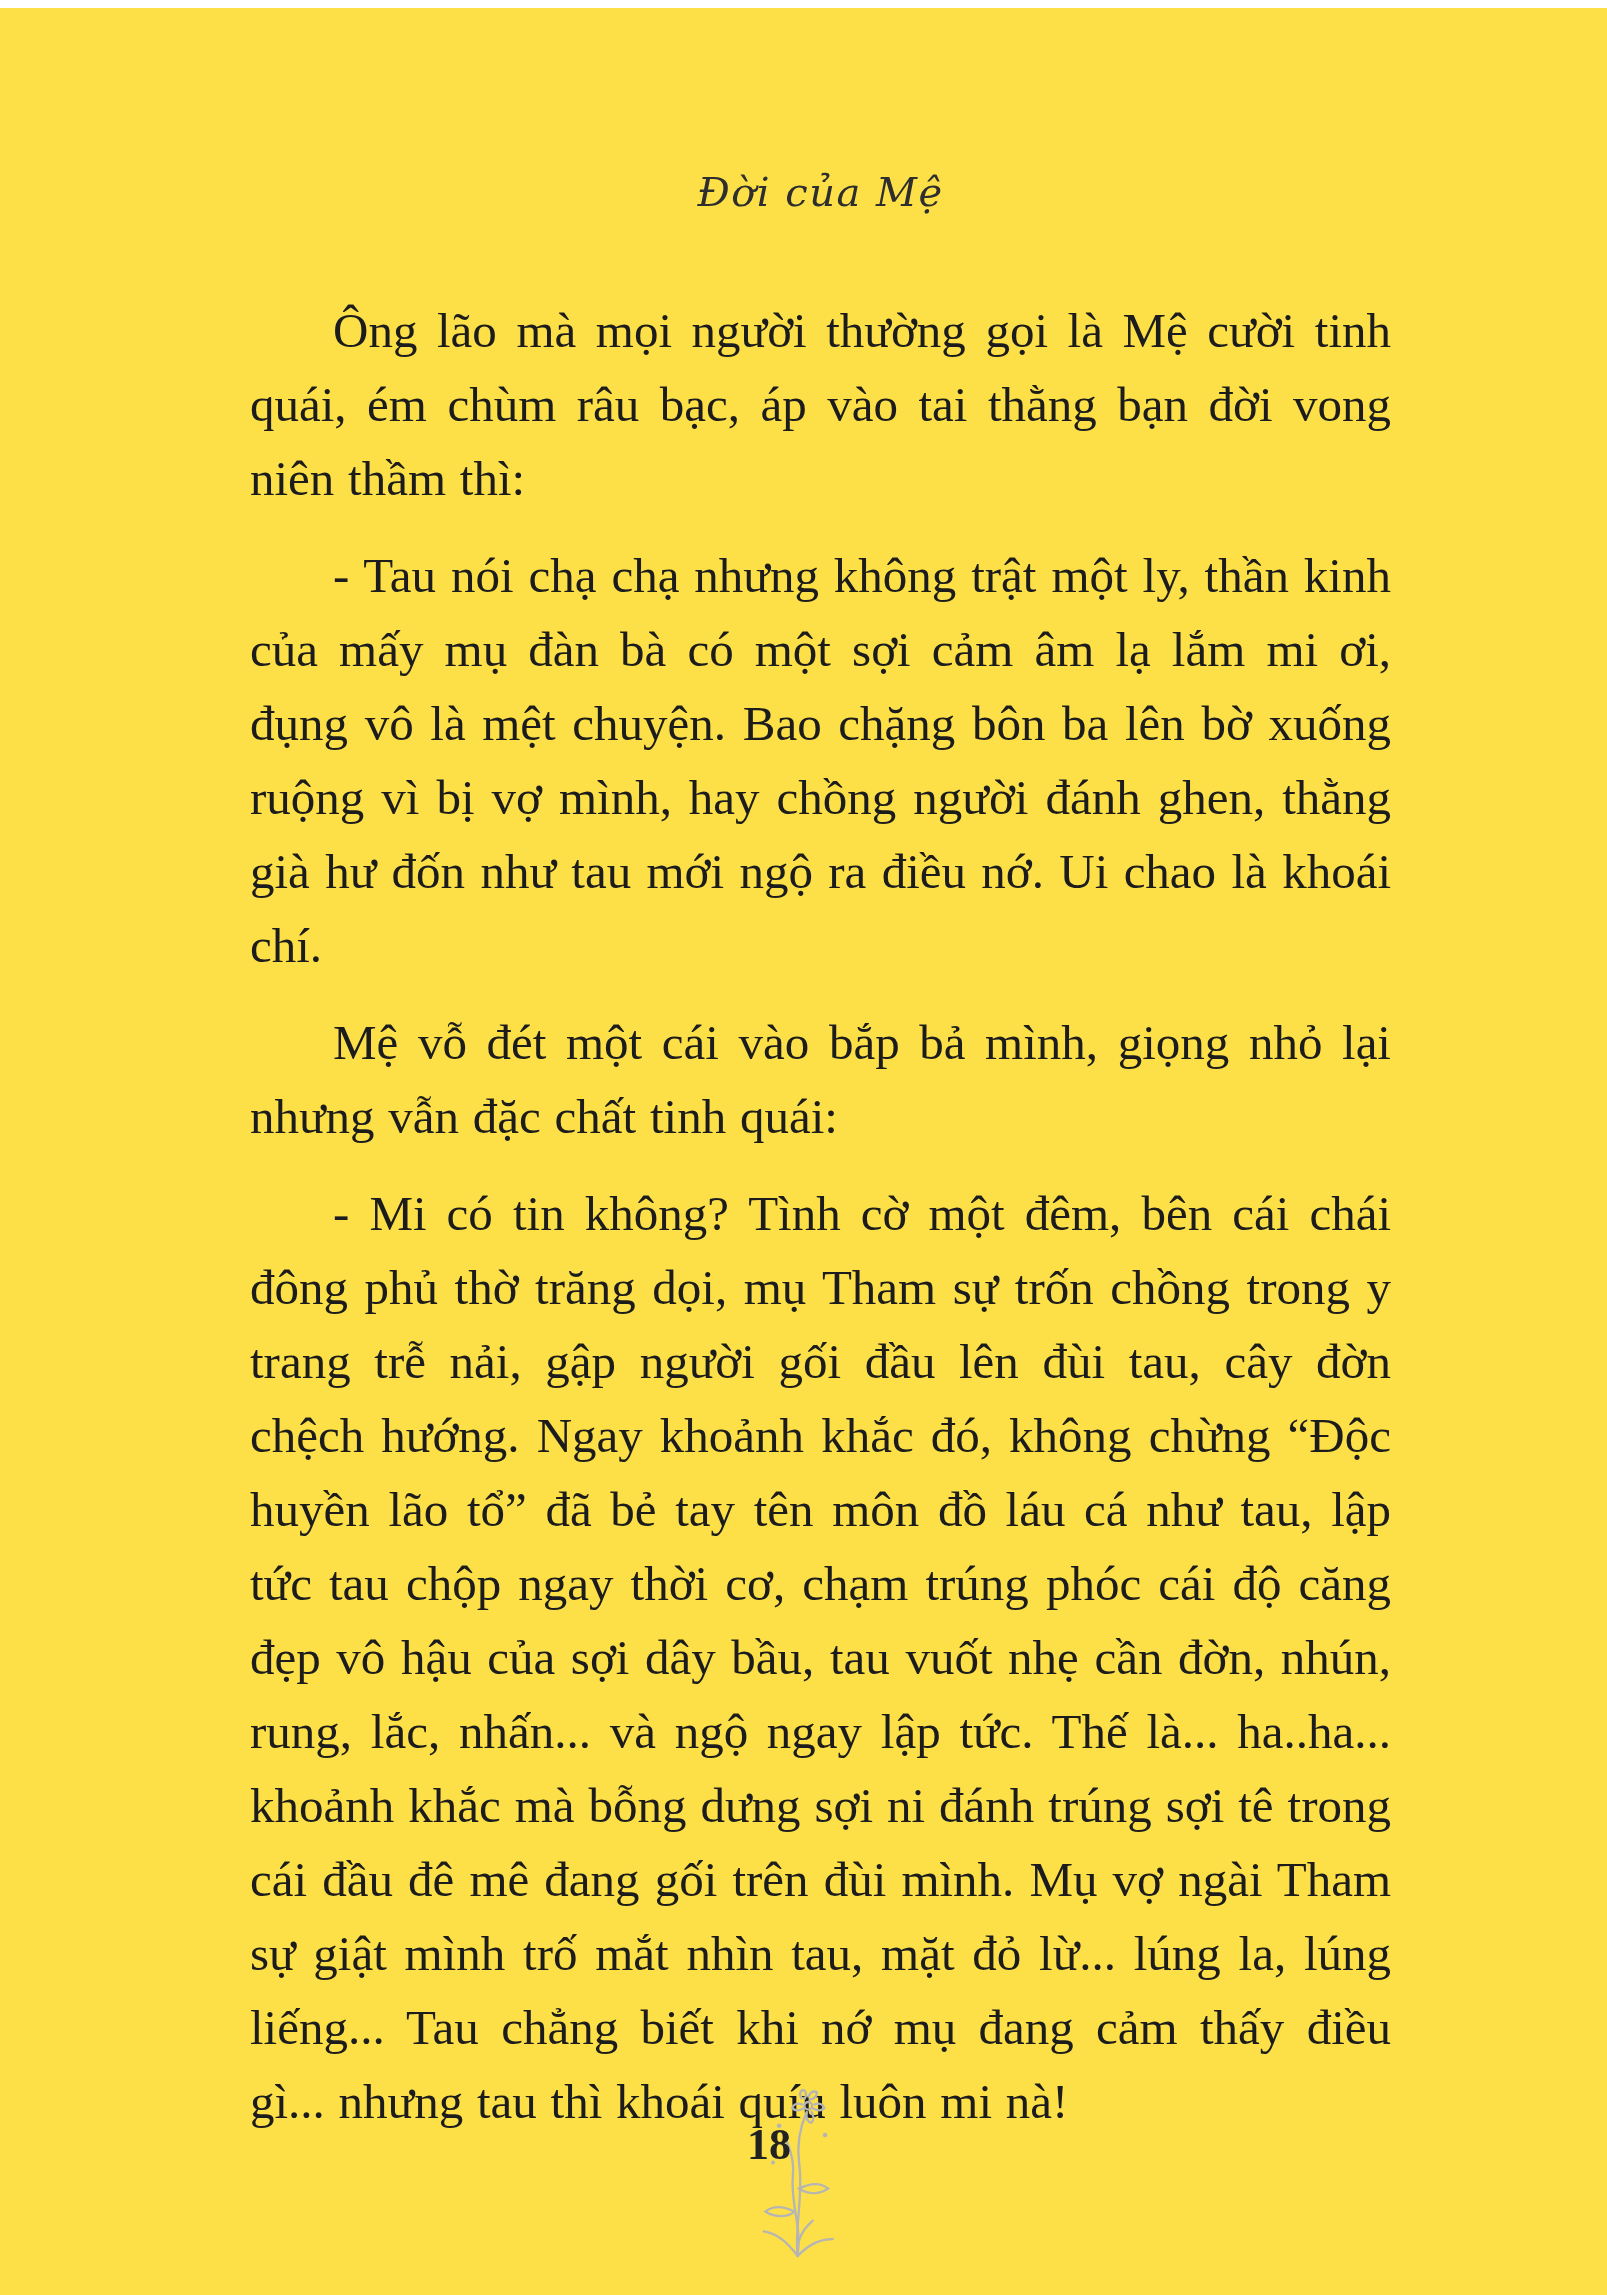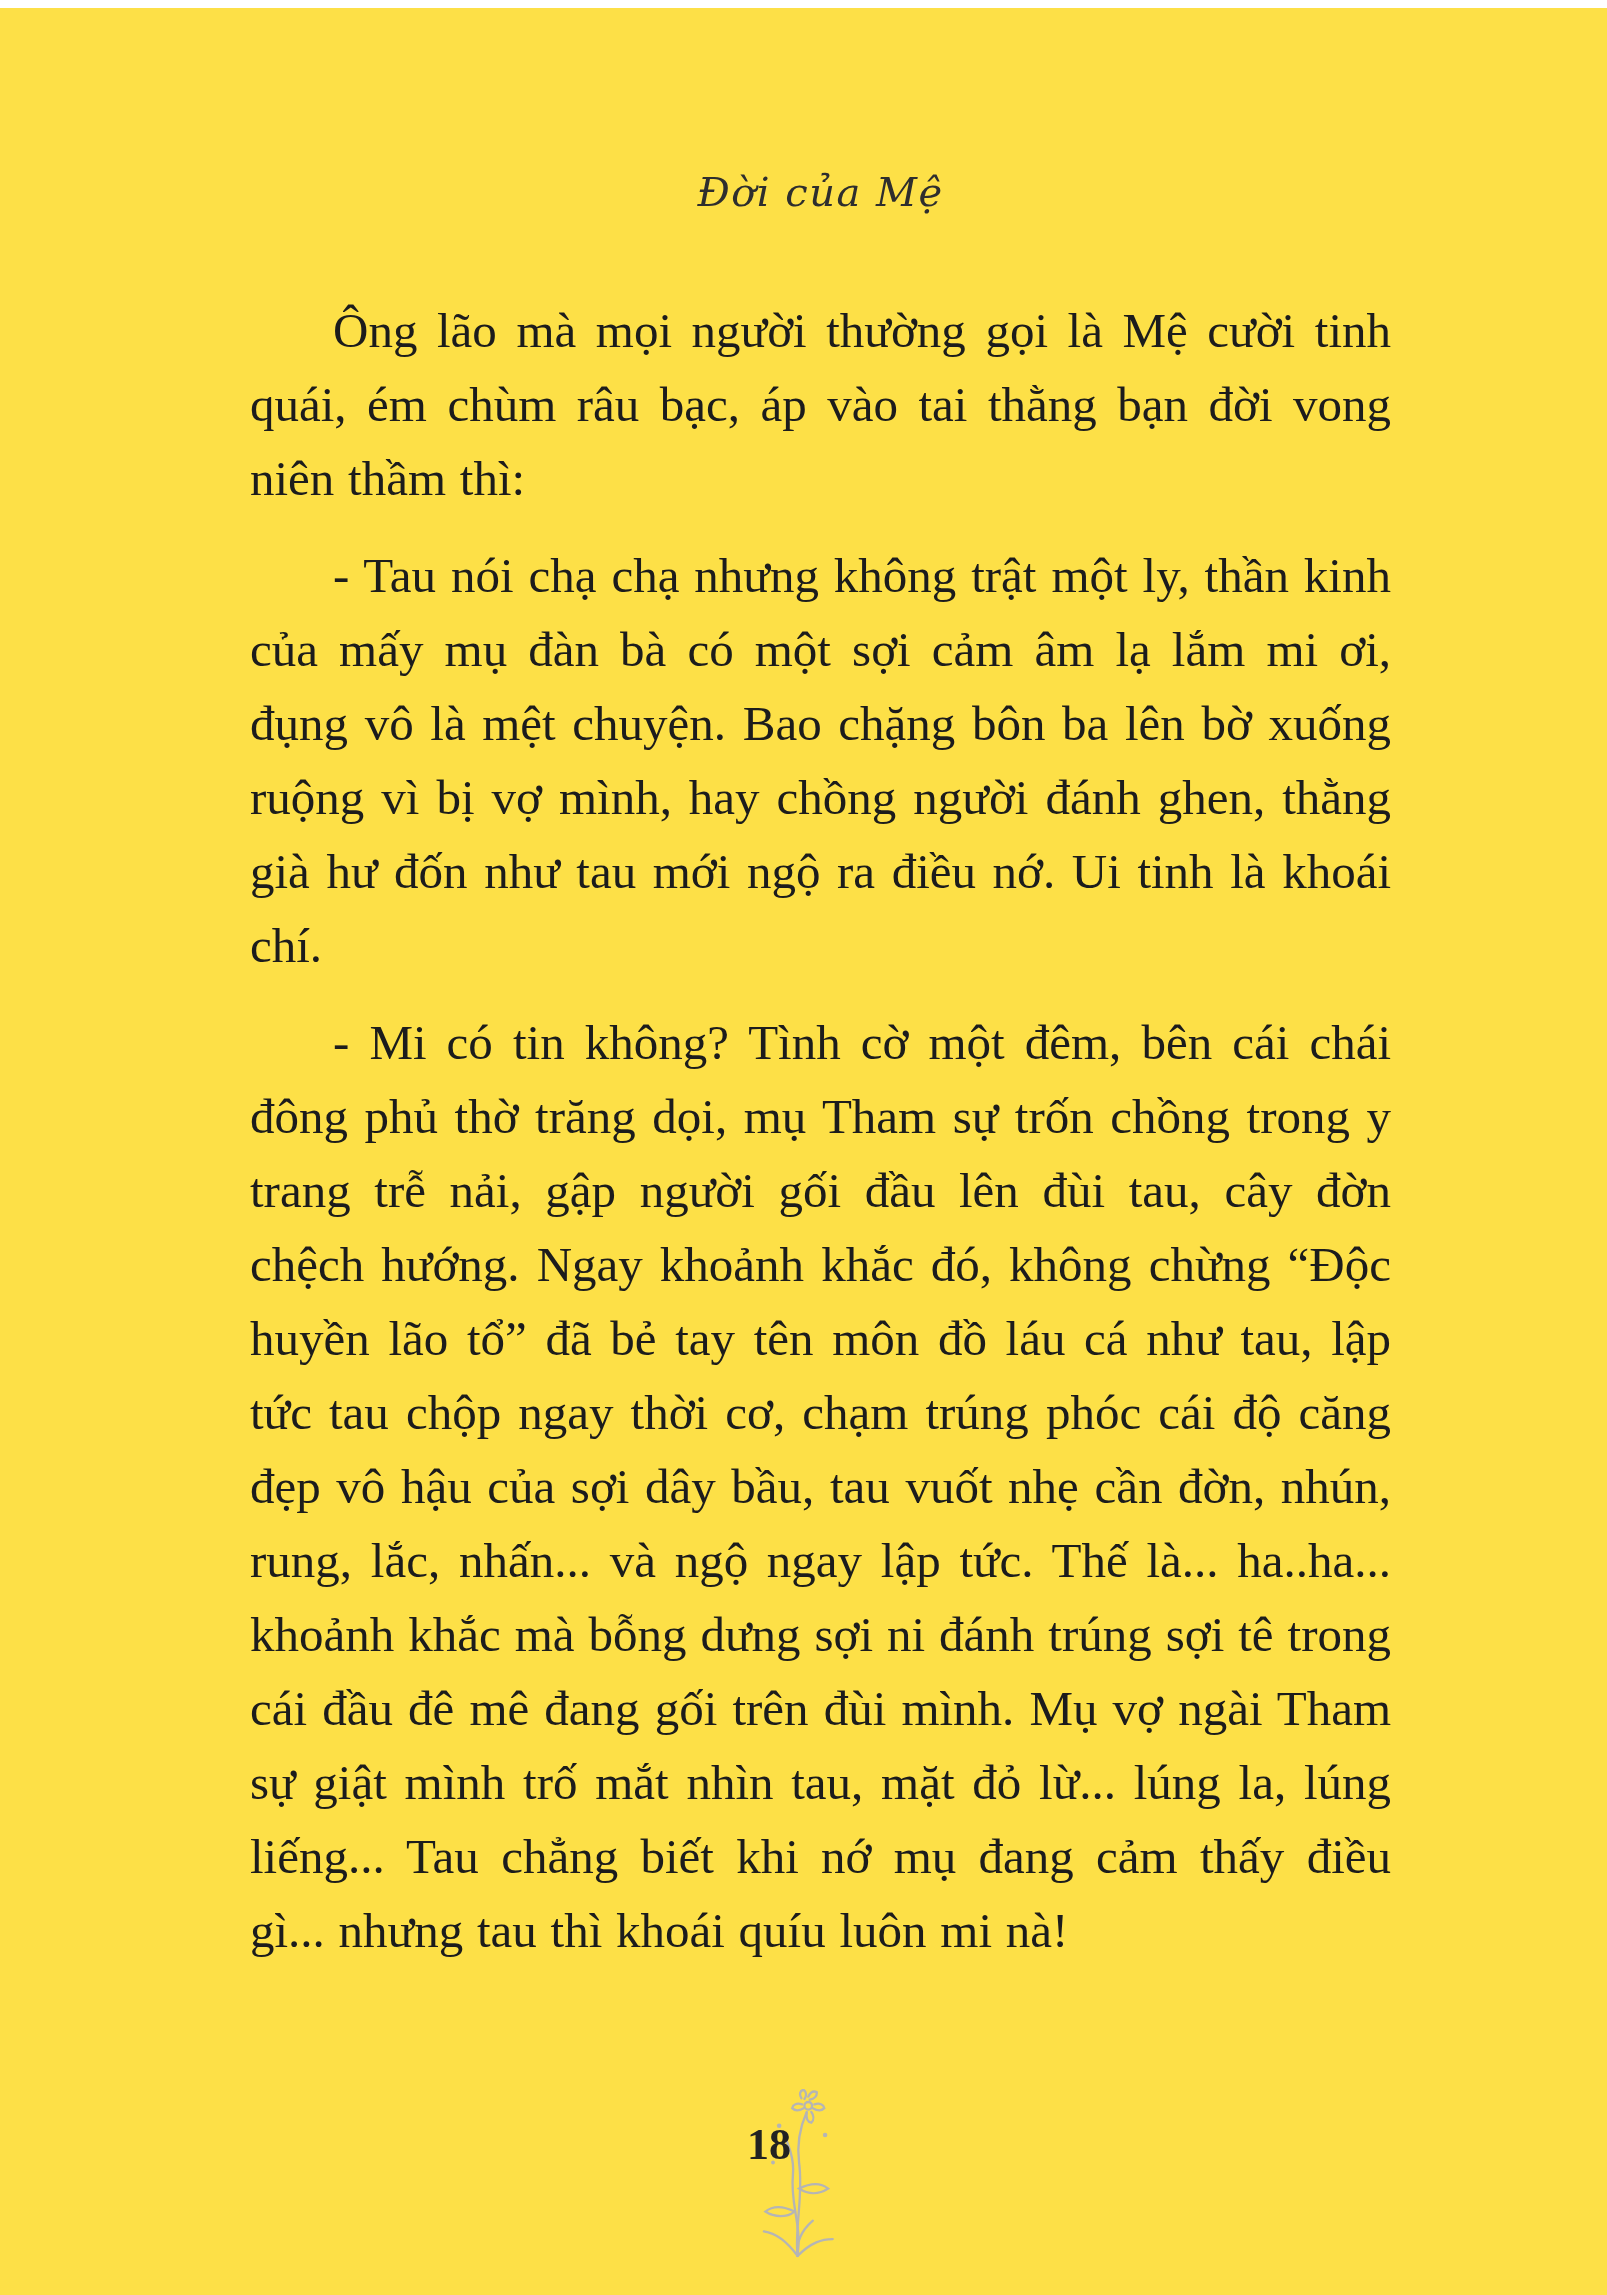--- a/index.html
+++ b/index.html
@@ -76,21 +76,22 @@
 </style>
 </head>
 <body>
 
 <div class="page">
 
   <div class="running-head">Đời của Mệ</div>
 
   <div class="body-text">
     <p>Ông lão mà mọi người thường gọi là Mệ cười tinh quái, ém chùm râu bạc, áp vào tai thằng bạn đời vong niên thầm thì:</p>
-    <p>- Tau nói chạ chạ nhưng không trật một ly, thần kinh của mấy mụ đàn bà có một sợi cảm âm lạ lắm mi ơi, đụng vô là mệt chuyện. Bao chặng bôn ba lên bờ xuống ruộng vì bị vợ mình, hay chồng người đánh ghen, thằng già hư đốn như tau mới ngộ ra điều nớ. Ui tinh là khoái chí.</p>
+    <p>- Tau nói chạ chạ nhưng không trật một ly, thần kinh của mấy mụ đàn bà có một sợi cảm âm lạ lắm mi ơi, đụng vô là mệt chuyện. Bao chặng bôn ba lên bờ xuống ruộng vì bị vợ mình, hay chồng người đánh ghen, thằng già hư đốn như tau mới ngộ ra điều nớ. Ui chao là khoái chí.</p>
+    <p>Mệ vỗ đét một cái vào bắp bả mình, giọng nhỏ lại nhưng vẫn đặc chất tinh quái:</p>
     <p>- Mi có tin không? Tình cờ một đêm, bên cái chái đông phủ thờ trăng dọi, mụ Tham sự trốn chồng trong y trang trễ nải, gập người gối đầu lên đùi tau, cây đờn chệch hướng. Ngay khoảnh khắc đó, không chừng “Độc huyền lão tổ” đã bẻ tay tên môn đồ láu cá như tau, lập tức tau chộp ngay thời cơ, chạm trúng phóc cái độ căng đẹp vô hậu của sợi dây bầu, tau vuốt nhẹ cần đờn, nhún, rung, lắc, nhấn... và ngộ ngay lập tức. Thế là... ha..ha... khoảnh khắc mà bỗng dưng sợi ni đánh trúng sợi tê trong cái đầu đê mê đang gối trên đùi mình. Mụ vợ ngài Tham sự giật mình trố mắt nhìn tau, mặt đỏ lừ... lúng la, lúng liếng... Tau chẳng biết khi nớ mụ đang cảm thấy điều gì... nhưng tau thì khoái quíu luôn mi nà!</p>
   </div>
 
   <div class="footer">
     <div class="ornament-wrap">
       <svg width="138" height="170" viewBox="0 0 180 222" fill="none" stroke="#b5b5b5" stroke-width="3" stroke-linecap="round">
 
         <path d="M92,218 C88,180 100,140 94,96 C91,72 96,48 104,30"></path>
 
         <path d="M92,218 C98,178 82,150 86,112 C88,92 80,70 72,56"></path>

